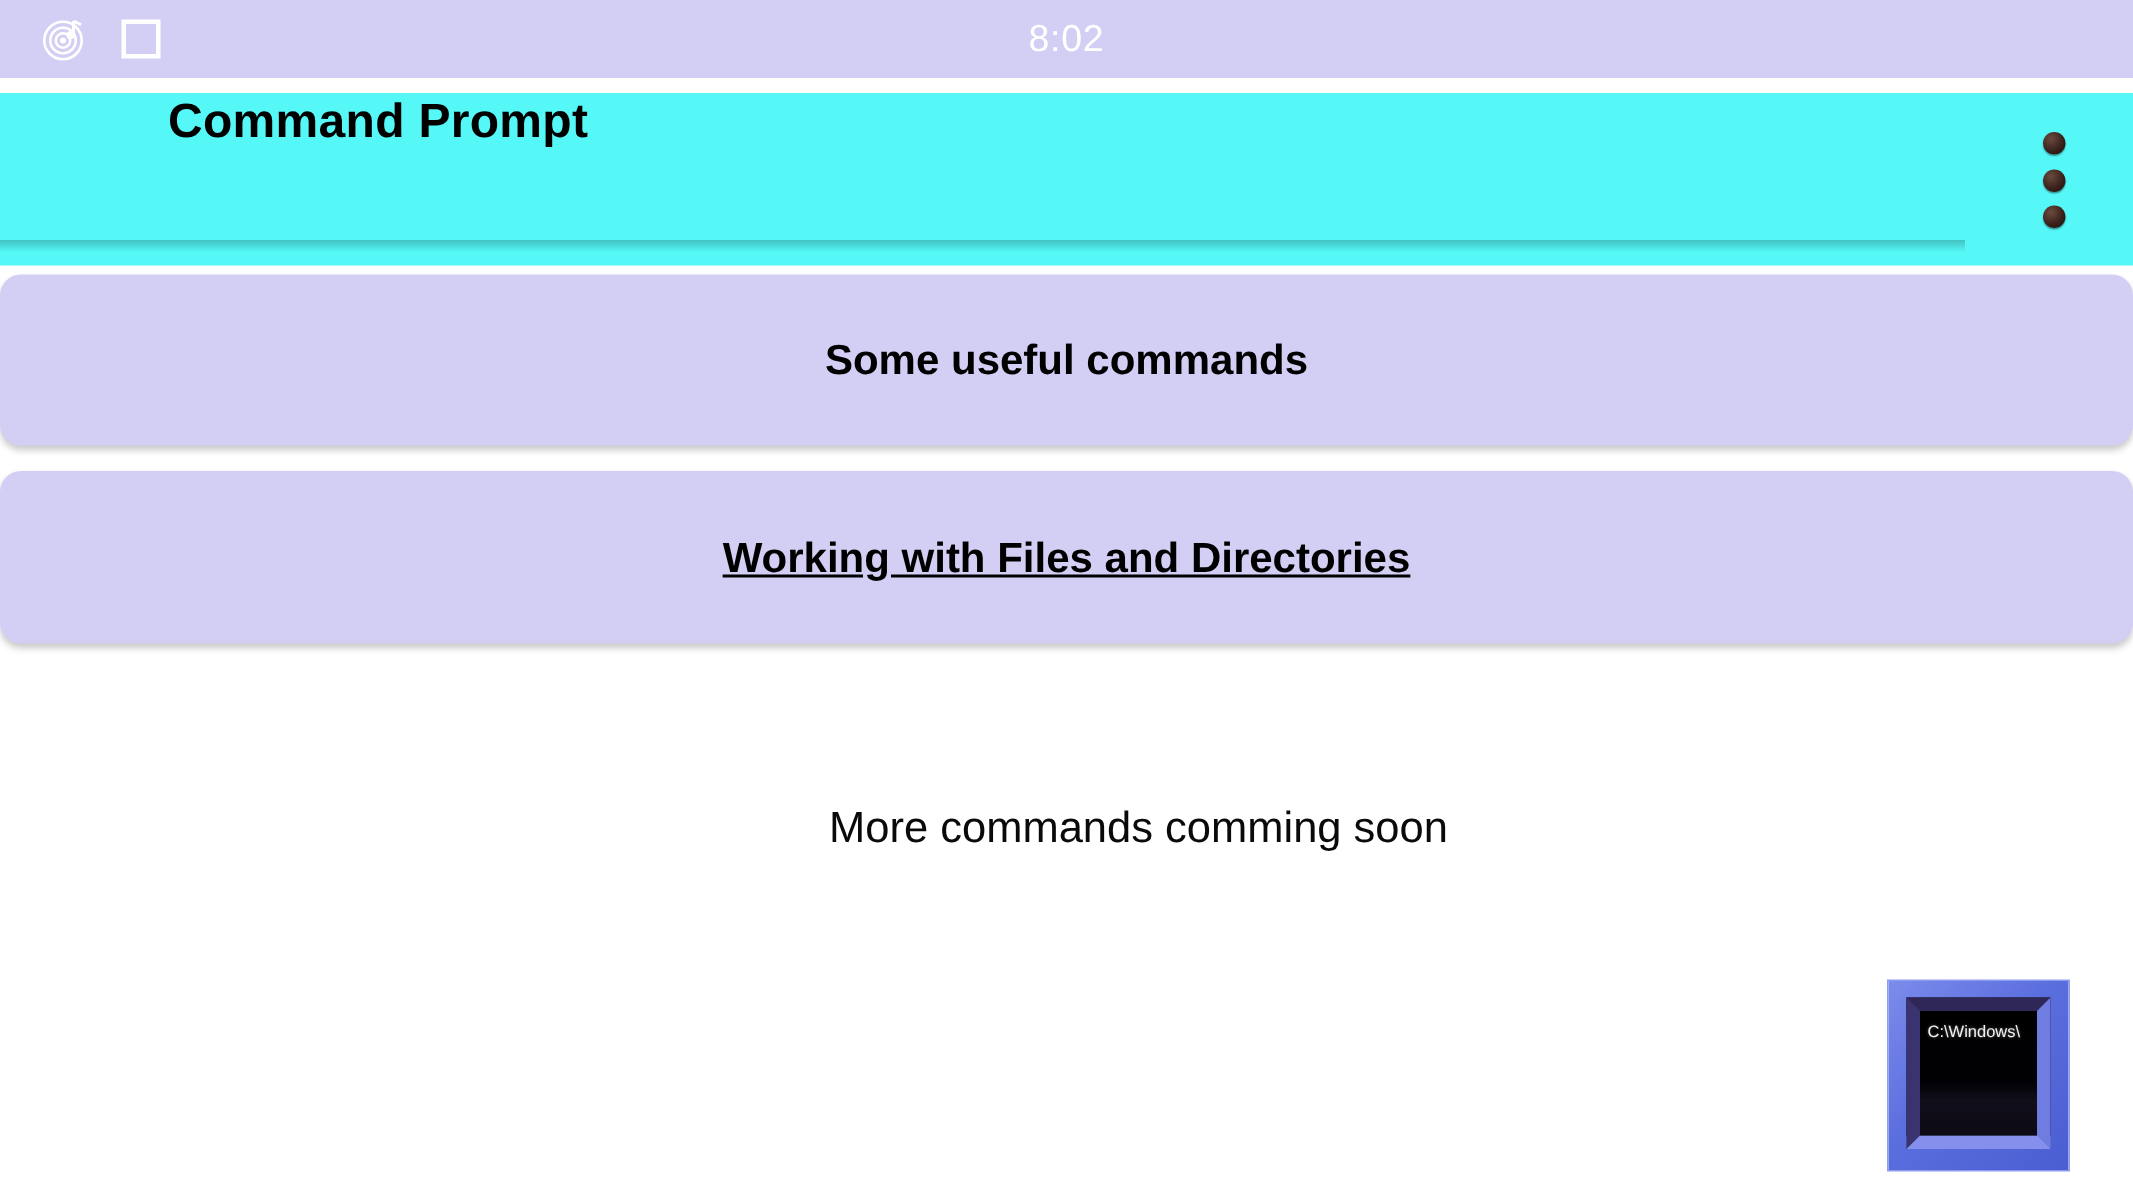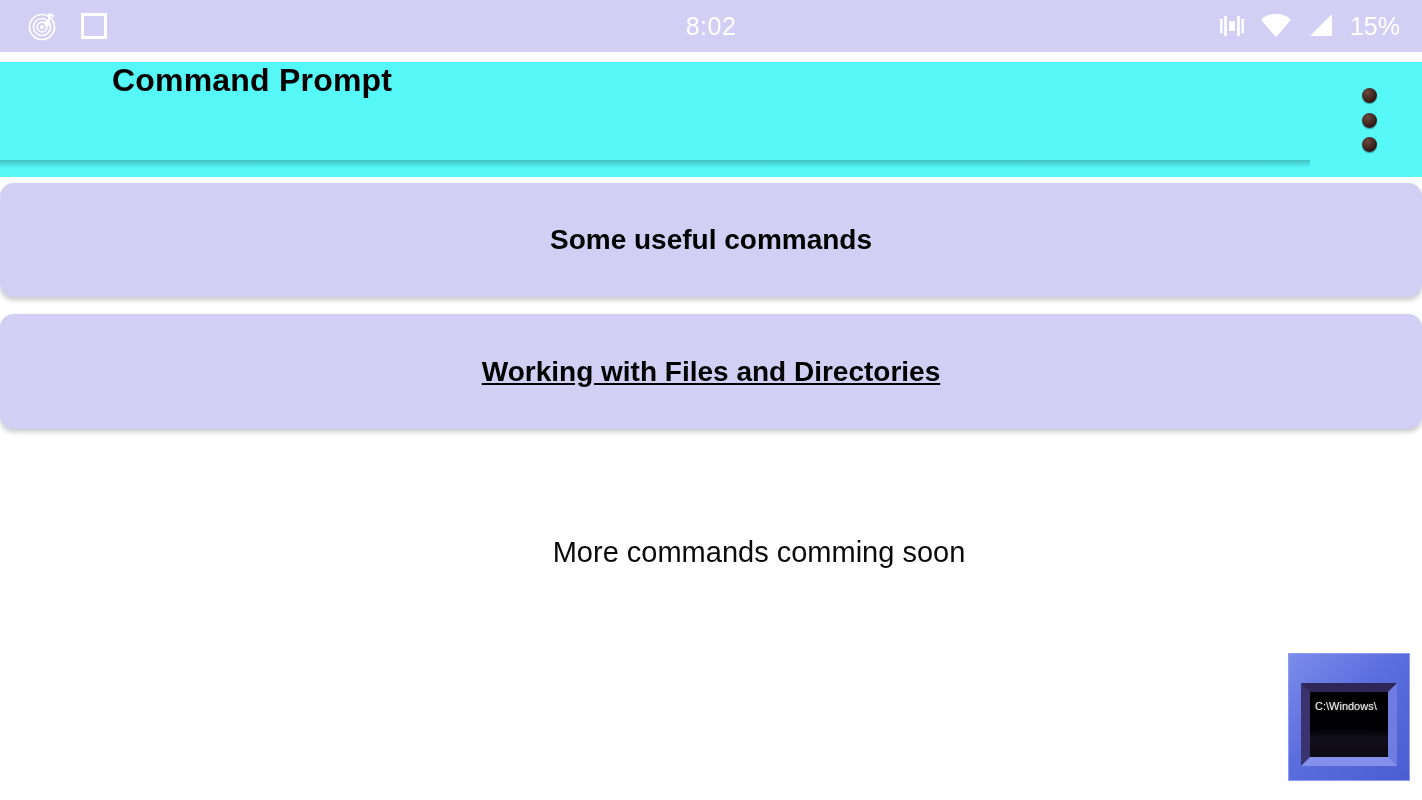--- a/index.html
+++ b/index.html
@@ -144,28 +144,28 @@
     text-align: center;
     font-size: 29px;
     color: #0a0a0a;
     font-weight: normal;
     margin-left: 48px;
   }
 
   
   .cmd-icon {
     position: absolute;
-    left: 1288px;
+    left: 1258px;
     top: 653px;
     width: 122px;
     height: 128px;
     background: linear-gradient(135deg, #7b8ceb 0%, #5b6ede 45%, #4a5ed2 100%);
     border: 1px solid #8e9cf0;
     box-sizing: border-box;
-    padding: 29px 12px 14px 12px;
+    padding: 11px 12px 14px 12px;
     cursor: pointer;
   }
   .cmd-bevel {
     width: 100%;
     height: 100%;
     box-sizing: border-box;
     border-top: 9px solid #2f2757;
     border-left: 9px solid #3b3270;
     border-right: 9px solid #6f7ce0;
     border-bottom: 9px solid #8490ec;
@@ -209,42 +209,20 @@
       <svg class="icon-white" width="28" height="28" viewBox="0 0 28 28">
         <rect x="2.5" y="2.5" width="23" height="23" fill="none" stroke="#ffffff" stroke-width="3"></rect>
       </svg>
     </span>
   </div>
 
   <div class="status-center">
     <span class="status-time">8:02</span>
   </div>
 
-  <div class="status-right">
-    <span>
-      <svg class="icon-white" width="26" height="24" viewBox="0 0 26 24">
-        <rect x="1" y="5" width="2.6" height="14" fill="#ffffff"></rect>
-        <rect x="5.2" y="2" width="2.6" height="20" fill="#ffffff"></rect>
-        <rect x="10.2" y="7" width="5.6" height="10" fill="#ffffff"></rect>
-        <rect x="18.2" y="2" width="2.6" height="20" fill="#ffffff"></rect>
-        <rect x="22.4" y="5" width="2.6" height="14" fill="#ffffff"></rect>
-      </svg>
-    </span>
-    <span>
-      <svg class="icon-white" width="32" height="26" viewBox="0 0 32 26">
-        <path d="M1 7 A21 21 0 0 1 31 7 L16 24 Z" fill="#ffffff"></path>
-      </svg>
-    </span>
-    <span>
-      <svg class="icon-white" width="28" height="26" viewBox="0 0 28 26">
-        <path d="M25 1 L25 23 L3 23 Z" fill="#ffffff"></path>
-      </svg>
-    </span>
-    <span class="battery-text">15%</span>
-  </div>
 </div>
 
 <div class="app-bar">
   <span class="app-bar-title">Command Prompt</span>
   <div class="overflow-menu">
     <span class="dot"></span>
     <span class="dot"></span>
     <span class="dot"></span>
   </div>
 </div>

